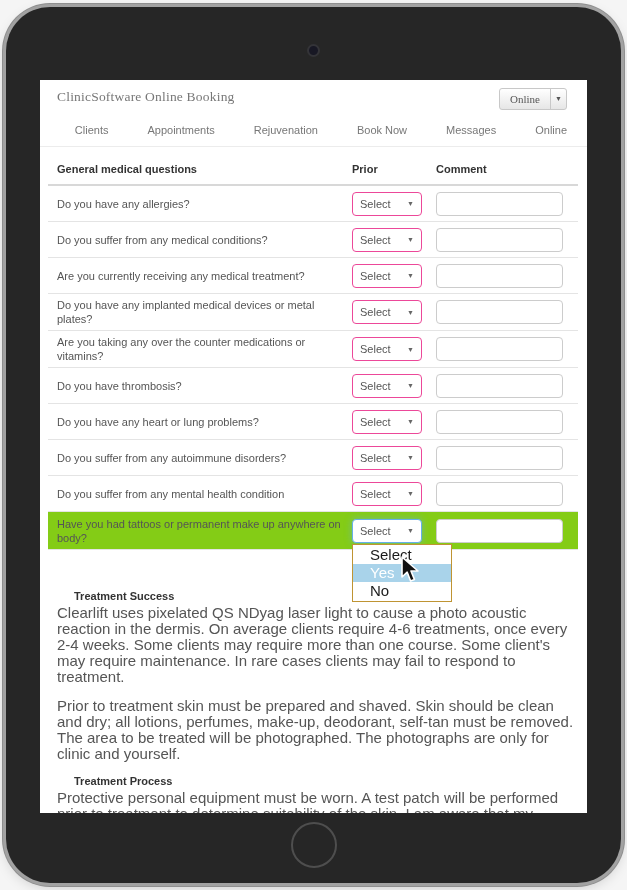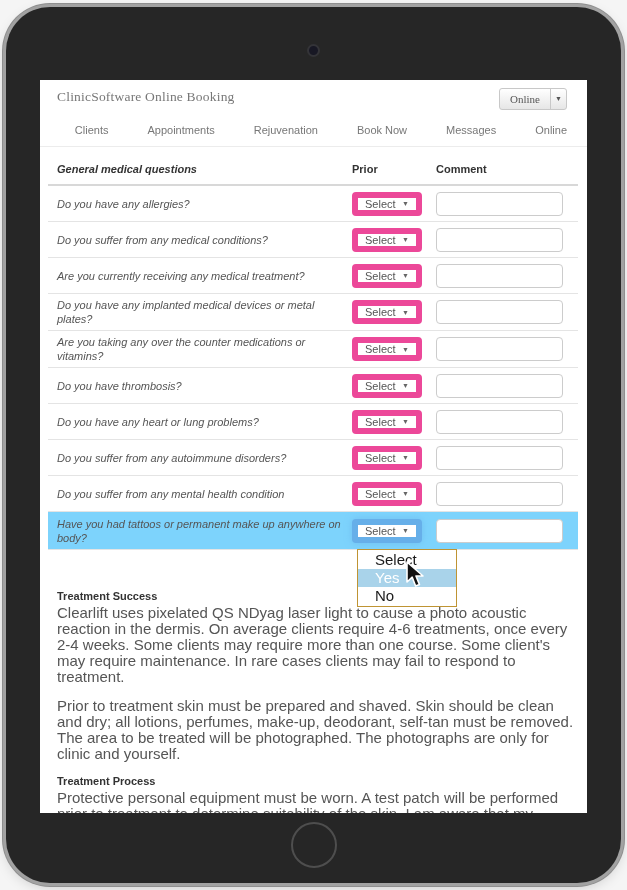--- a/index.html
+++ b/index.html
@@ -89,37 +89,37 @@
   }
   .topnav a { font-size: 11px; color: #777; text-decoration: none; cursor: pointer; padding-left: 16px; }
   
   .content { padding: 0 9px 0 8px; }
   .thead {
     display: flex;
     padding: 16px 0 9px;
     border-bottom: 2px solid #d8d8d8;
     font-size: 11px; font-weight: bold; color: #333;
   }
-  .col-q { flex: 1; padding-left: 9px; padding-right: 8px; font-style: italic; }
+  .col-q { flex: 1; padding-left: 9px; padding-right: 8px; }
   .col-a { width: 84px; flex: none; }
   .col-c { width: 142px; flex: none; }
   .trow {
     display: flex;
     align-items: center;
     min-height: 36px;
     border-bottom: 1px solid #e4e4e4;
     font-size: 11px; color: #555;
     position: relative;
   }
-  .trow.active { background: #7dd3fc; min-height: 38px; }
+  .trow.active { background: #84cc16; min-height: 38px; }
   .trow .col-q { line-height: 14px; padding-top: 4px; padding-bottom: 4px; }
   .sel {
     width: 70px; height: 24px;
     background: #fff;
-    border: 6px solid #ec4899;
+    border: 1px solid #ec4899;
     border-radius: 4px;
     display: flex;
     align-items: center;
     justify-content: space-between;
     padding: 0 7px;
     font-size: 11px; color: #555;
     cursor: pointer;
     position: relative;
   }
   .sel .caret { font-size: 7px; color: #666; }
@@ -157,21 +157,21 @@
   }
   .opt.hl { background: #a9d3ea; color: #ffffff; }
   .cursor-svg {
     position: absolute;
     left: 47px; top: 11px;
     z-index: 30;
     pointer-events: none;
   }
   
   .sections { margin-top: 40px; padding-left: 9px; }
-  .sections h4 { font-size: 11px; font-weight: bold; color: #333; margin: 0 0 3px; }
+  .sections h4 { font-size: 11px; font-weight: bold; color: #333; margin: 0 17px 3px; }
   .sections p { font-size: 15px; line-height: 16px; color: #555; margin: 0 0 13px; }
 </style>
 </head>
 <body>
 
 <div class="tablet">
   <div class="camera"></div>
 
   <div class="screen">
 

